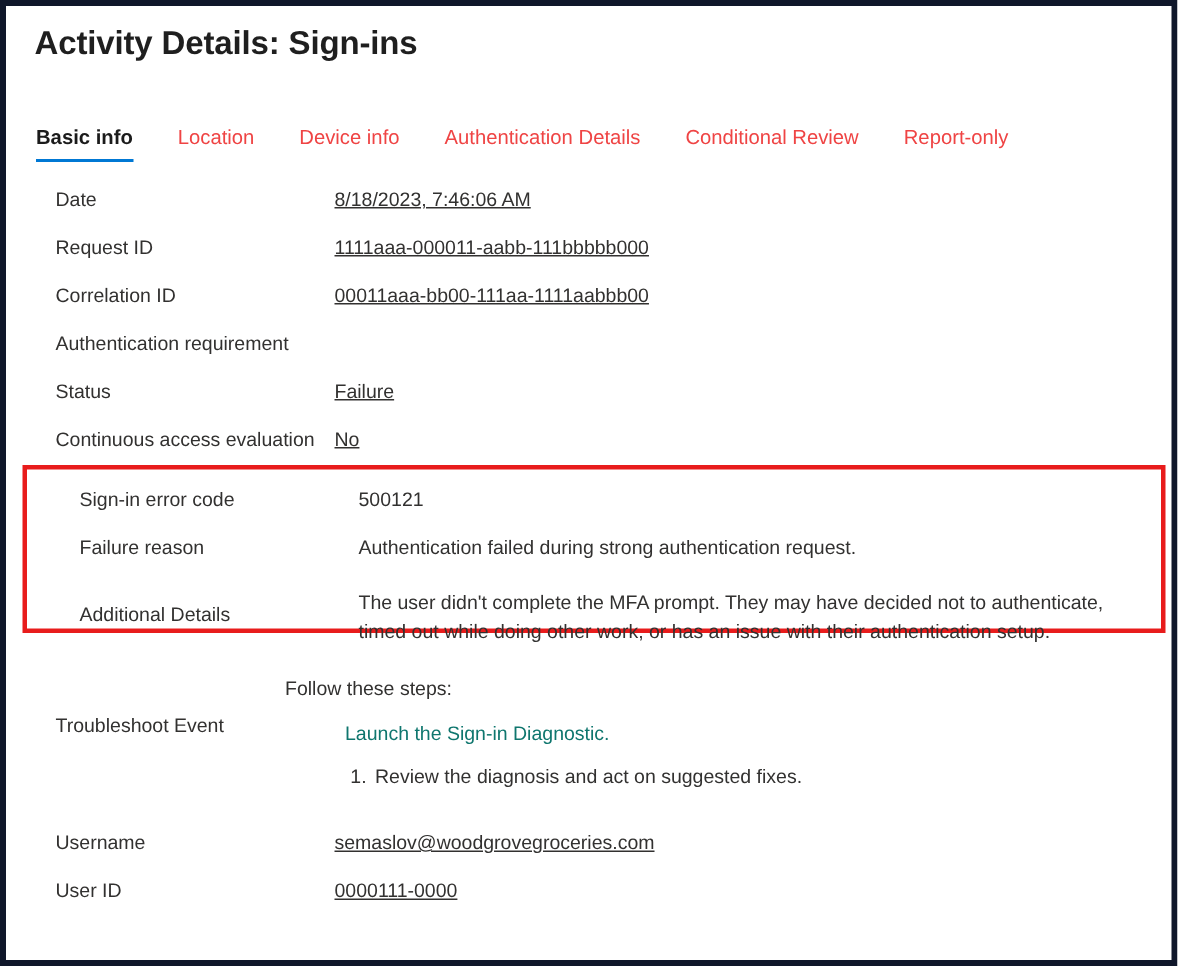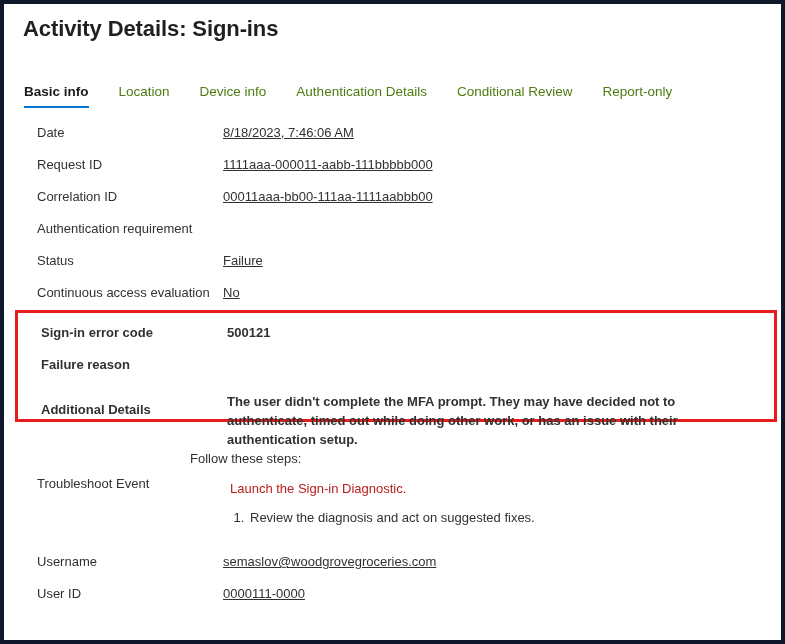--- a/index.html
+++ b/index.html
@@ -34,21 +34,21 @@
   .tabs {
     position: absolute;
     left: 20px;
     top: 80px;
     display: flex;
     align-items: flex-start;
   }
   .tab {
     position: relative;
     font-size: 13.5px;
-    color: #4d7c0f;
+    color: #ef4444;
     padding: 0 0 9px 0;
     margin-right: 30px;
     white-space: nowrap;
     cursor: pointer;
   }
   .tab:last-child { margin-right: 0; }
   .tab.active {
     font-weight: 700;
     color: #1b1b1b;
   }
@@ -86,43 +86,42 @@
     font-size: 13px;
     color: #323130;
     line-height: 17px;
     padding-right: 14px;
     text-decoration: underline;
   }
   .row.h32 { height: 32px; }
   .row.h32 .label, .row.h32 .value { line-height: 17px; }
 
   a.link {
-    color: #b91c1c;
+    color: #0f766e;
     text-decoration: none;
     cursor: pointer;
   }
 
   
   .redbox {
     position: absolute;
     left: 11px;
     top: 306px;
     width: 762px;
     height: 112px;
     box-sizing: border-box;
     border: 3px solid #e81c1c;
     background: transparent;
     pointer-events: none;
   }
   .redbox-rows {
     position: absolute;
-    left: 4px;
+    left: 16px;
     top: 312px;
     width: 745px;
-    font-weight: bold;
   }
   .rb-row {
     display: flex;
     align-items: flex-start;
     padding-left: 33px;
     box-sizing: border-box;
   }
   .rb-row .label {
     width: 186px;
     flex: 0 0 186px;
@@ -236,20 +235,21 @@
 
   <div class="redbox"></div>
 
   <div class="redbox-rows">
     <div class="rb-row" style="height:32px;align-items:center;">
       <div class="label">Sign-in error code</div>
       <div class="value">500121</div>
     </div>
     <div class="rb-row" style="height:32px;align-items:center;">
       <div class="label">Failure reason</div>
+      <div class="value">Authentication failed during strong authentication request.</div>
     </div>
     <div class="rb-row" style="padding-top:12px;">
       <div class="label" style="margin-top:9px;">Additional Details</div>
       <div class="value" style="line-height:19px;">The user didn't complete the MFA prompt. They may have decided not to authenticate, timed out while doing other work, or has an issue with their authentication setup.</div>
     </div>
   </div>
 
   <div class="ts">
     <div class="label">Troubleshoot Event</div>
     <div class="body">

